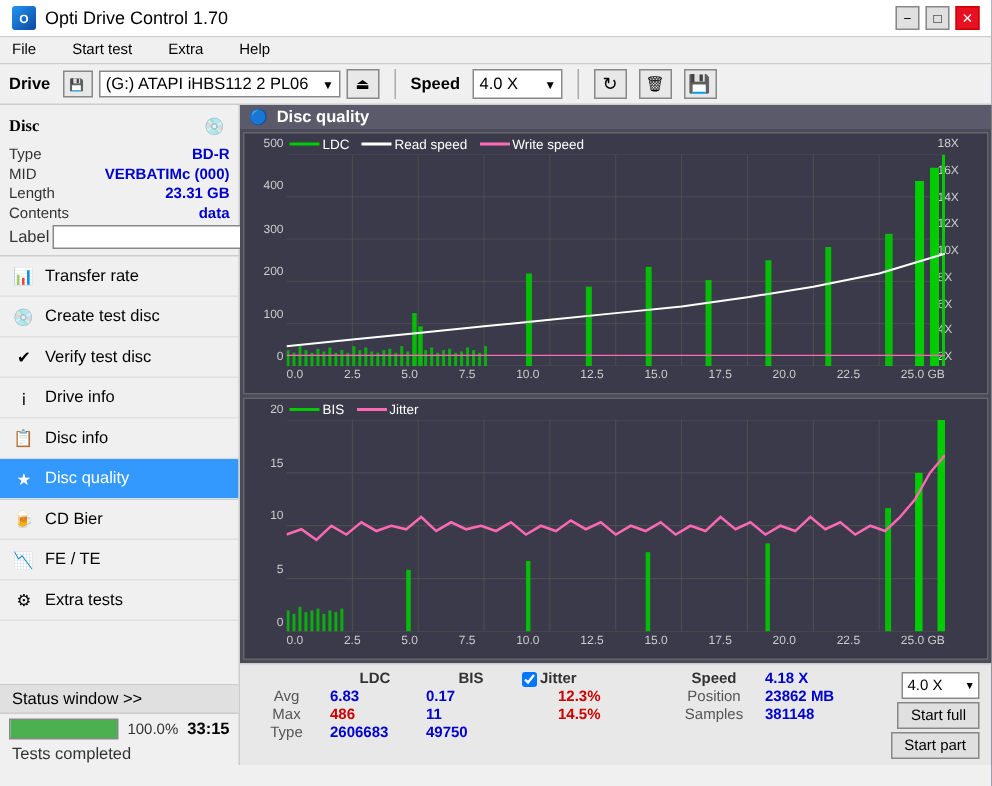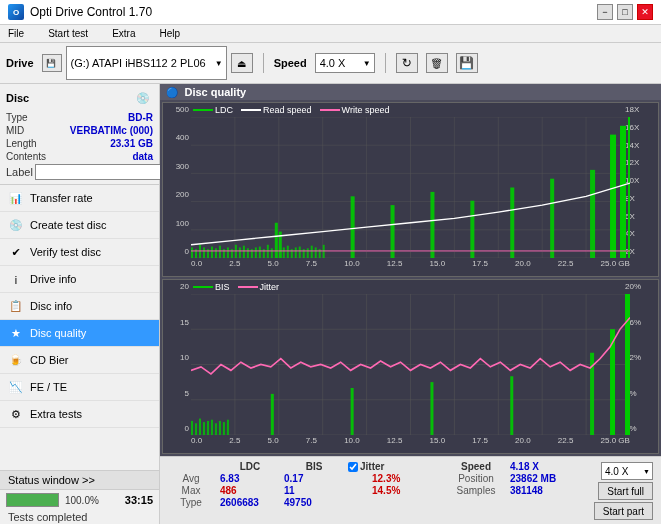--- a/index.html
+++ b/index.html
@@ -97,21 +97,21 @@
       display: flex;
       align-items: center;
       justify-content: center;
       font-size: 8px;
     }
     .drive-dropdown {
       background: white;
       border: 1px solid #888;
       padding: 1px 20px 1px 4px;
       font-size: 11px;
-      height: 34px;
+      height: 18px;
       min-width: 160px;
       position: relative;
       display: flex;
       align-items: center;
     }
     .drive-dropdown::after {
       content: '▼';
       position: absolute;
       right: 3px;
       font-size: 8px;
@@ -182,20 +182,21 @@
     
     .disc-panel {
       padding: 4px 6px;
       border-bottom: 1px solid #ccc;
     }
     .disc-header {
       display: flex;
       align-items: center;
       justify-content: space-between;
       margin-bottom: 4px;
+      font-family: Liberation Serif, serif;
     }
     .disc-title {
       font-weight: bold;
       font-size: 11px;
     }
     .disc-icon {
       width: 20px;
       height: 20px;
       display: flex;
       align-items: center;
@@ -293,21 +294,20 @@
       height: 100%;
       background: #4caf50;
     }
     .progress-text {
       font-size: 10px;
       color: #333;
     }
     .status-time {
       font-size: 11px;
       font-weight: bold;
-      margin-left: 20px;
     }
     .status-msg {
       padding: 1px 8px;
       font-size: 11px;
       color: #333;
     }
 
     
     .content {
       flex: 1;
@@ -759,27 +759,20 @@
         </div>
 
         <div class="chart-y-axis-left">
           <span class="axis-label">20</span>
           <span class="axis-label">15</span>
           <span class="axis-label">10</span>
           <span class="axis-label">5</span>
           <span class="axis-label">0</span>
         </div>
 
-        <div class="chart-y-axis-right">
-          <span class="axis-label">20%</span>
-          <span class="axis-label">16%</span>
-          <span class="axis-label">12%</span>
-          <span class="axis-label">8%</span>
-          <span class="axis-label">4%</span>
-        </div>
 
         <div class="chart-plot">
           <svg width="100%" height="100%" viewBox="0 0 440 120" preserveAspectRatio="none">
 
             <line x1="0" y1="0" x2="440" y2="0" stroke="#555" stroke-width="0.5"></line>
             <line x1="0" y1="30" x2="440" y2="30" stroke="#555" stroke-width="0.5"></line>
             <line x1="0" y1="60" x2="440" y2="60" stroke="#555" stroke-width="0.5"></line>
             <line x1="0" y1="90" x2="440" y2="90" stroke="#555" stroke-width="0.5"></line>
             <line x1="0" y1="120" x2="440" y2="120" stroke="#555" stroke-width="0.5"></line>
             <line x1="44" y1="0" x2="44" y2="120" stroke="#555" stroke-width="0.5"></line>

